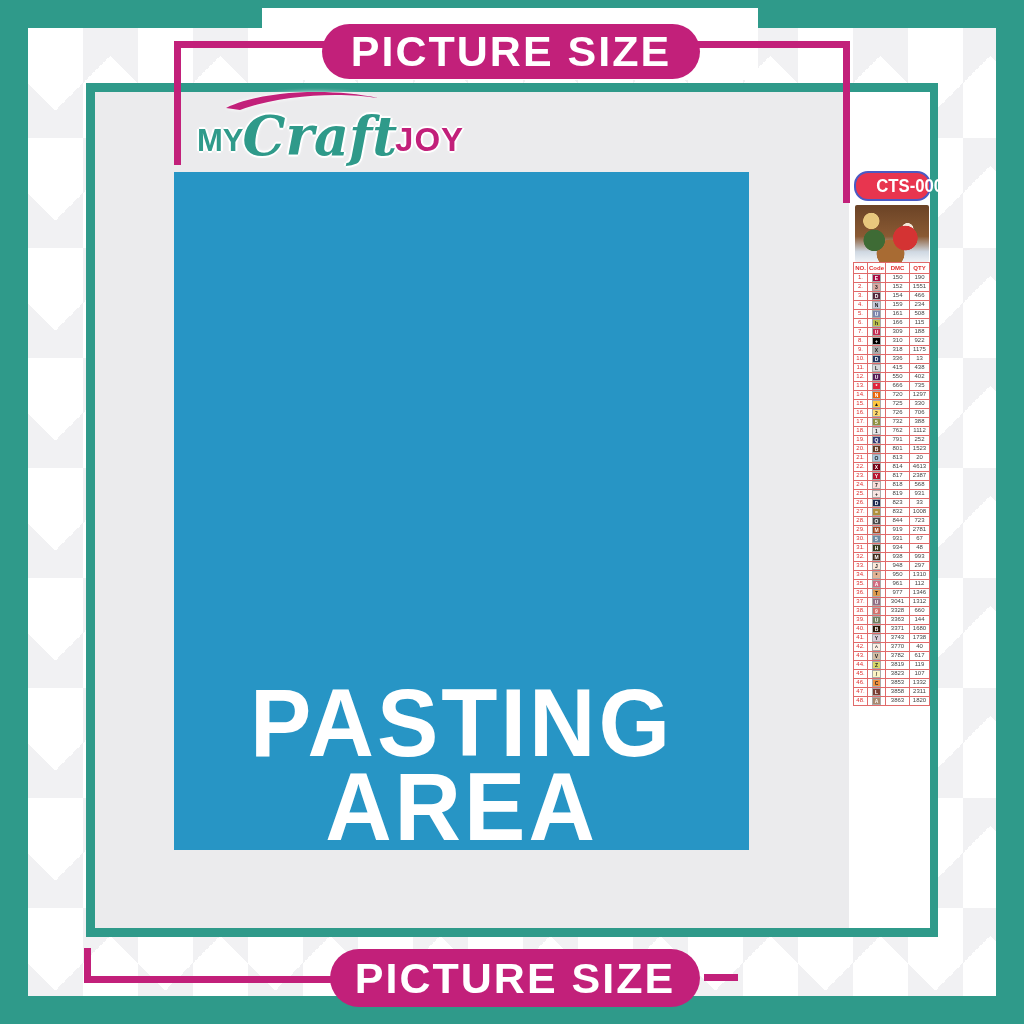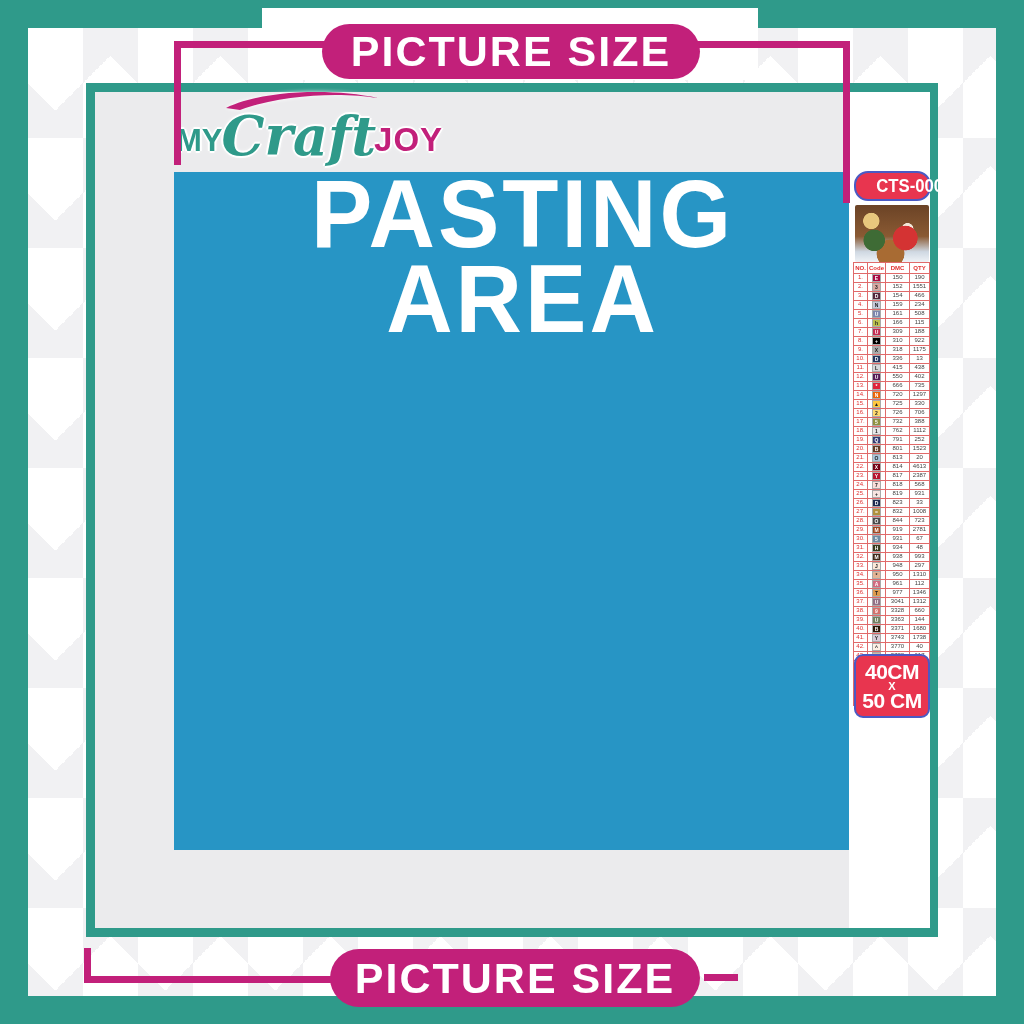--- a/index.html
+++ b/index.html
@@ -32,36 +32,37 @@
   
   .frame{
     position:absolute;left:86px;top:83px;width:852px;height:854px;
     box-sizing:border-box;border:9px solid #2f9a8a;background:#ebebed;
   }
   
   .logo{position:absolute;left:176px;top:98px;height:70px;z-index:4;display:flex;align-items:baseline;}
   .logo .t1{
     font-weight:bold;font-size:31px;color:#2f9a8a;letter-spacing:0;
     text-shadow:-2px 0 0 #fff,2px 0 0 #fff,0 -2px 0 #fff,0 2px 0 #fff,0 0 5px #fff;
+    margin-left:21px;
   }
   .logo .t2{
     font-family:"DejaVu Serif",serif;font-style:italic;font-weight:bold;
     font-size:54px;color:#2f9a8a;margin:2px -2px 0 -1px;position:relative;top:4px;
     text-shadow:-2px 0 0 #fff,2px 0 0 #fff,0 -2px 0 #fff,0 2px 0 #fff,0 0 5px #fff;
   }
   .logo .t3{
     font-weight:bold;font-size:33px;color:#c2207a;letter-spacing:1px;
     text-shadow:-2px 0 0 #fff,2px 0 0 #fff,0 -2px 0 #fff,0 2px 0 #fff,0 0 5px #fff;
   }
   .logo svg{position:absolute;left:46px;top:-12px;z-index:7;filter:drop-shadow(0 0 2px #fff);}
   
   .pasting{
-    position:absolute;left:174px;top:172px;width:697px;height:678px;
+    position:absolute;left:174px;top:172px;width:575px;height:678px;
     background:#2795c5;display:flex;flex-direction:column;
-    align-items:center;justify-content:flex-start;z-index:2;
+    align-items:center;justify-content:flex-end;z-index:2;
   }
   .pasting .line{
     color:#ffffff;font-weight:bold;font-size:92px;letter-spacing:3px;
     line-height:0.92;text-align:center;transform:scaleY(1.04);
   }
   
   .right-strip{position:absolute;left:849px;top:92px;width:81px;height:836px;background:#ffffff;z-index:3;}
   .cts-box{
     position:absolute;left:5px;top:79px;width:77px;height:30px;box-sizing:border-box;
     background:#e8354f;border:2px solid #4a5ac4;border-radius:14px;
@@ -439,25 +440,20 @@
             <td>2311</td>
           </tr>
           <tr>
             <td class="no">48.</td>
             <td><span class="sw" style="background: rgb(168, 136, 110); color: rgb(255, 255, 255);">A</span></td>
             <td>3863</td>
             <td>1820</td>
           </tr>
         </tbody>
     </table>
-    <div class="size-box">
-      <div class="s1">40CM</div>
-      <div class="sx">X</div>
-      <div class="s2">50 CM</div>
-    </div>
   </div>
 
   <div class="bracket" style="left:84px;top:948px;width:7px;height:35px;"></div>
   <div class="bracket" style="left:84px;top:976px;width:252px;height:7px;"></div>
   <div class="bracket" style="left:704px;top:974px;width:34px;height:7px;"></div>
   <div class="banner-pill pill-bottom">
     <span>PICTURE SIZE</span>
   </div>
 
 </div>

